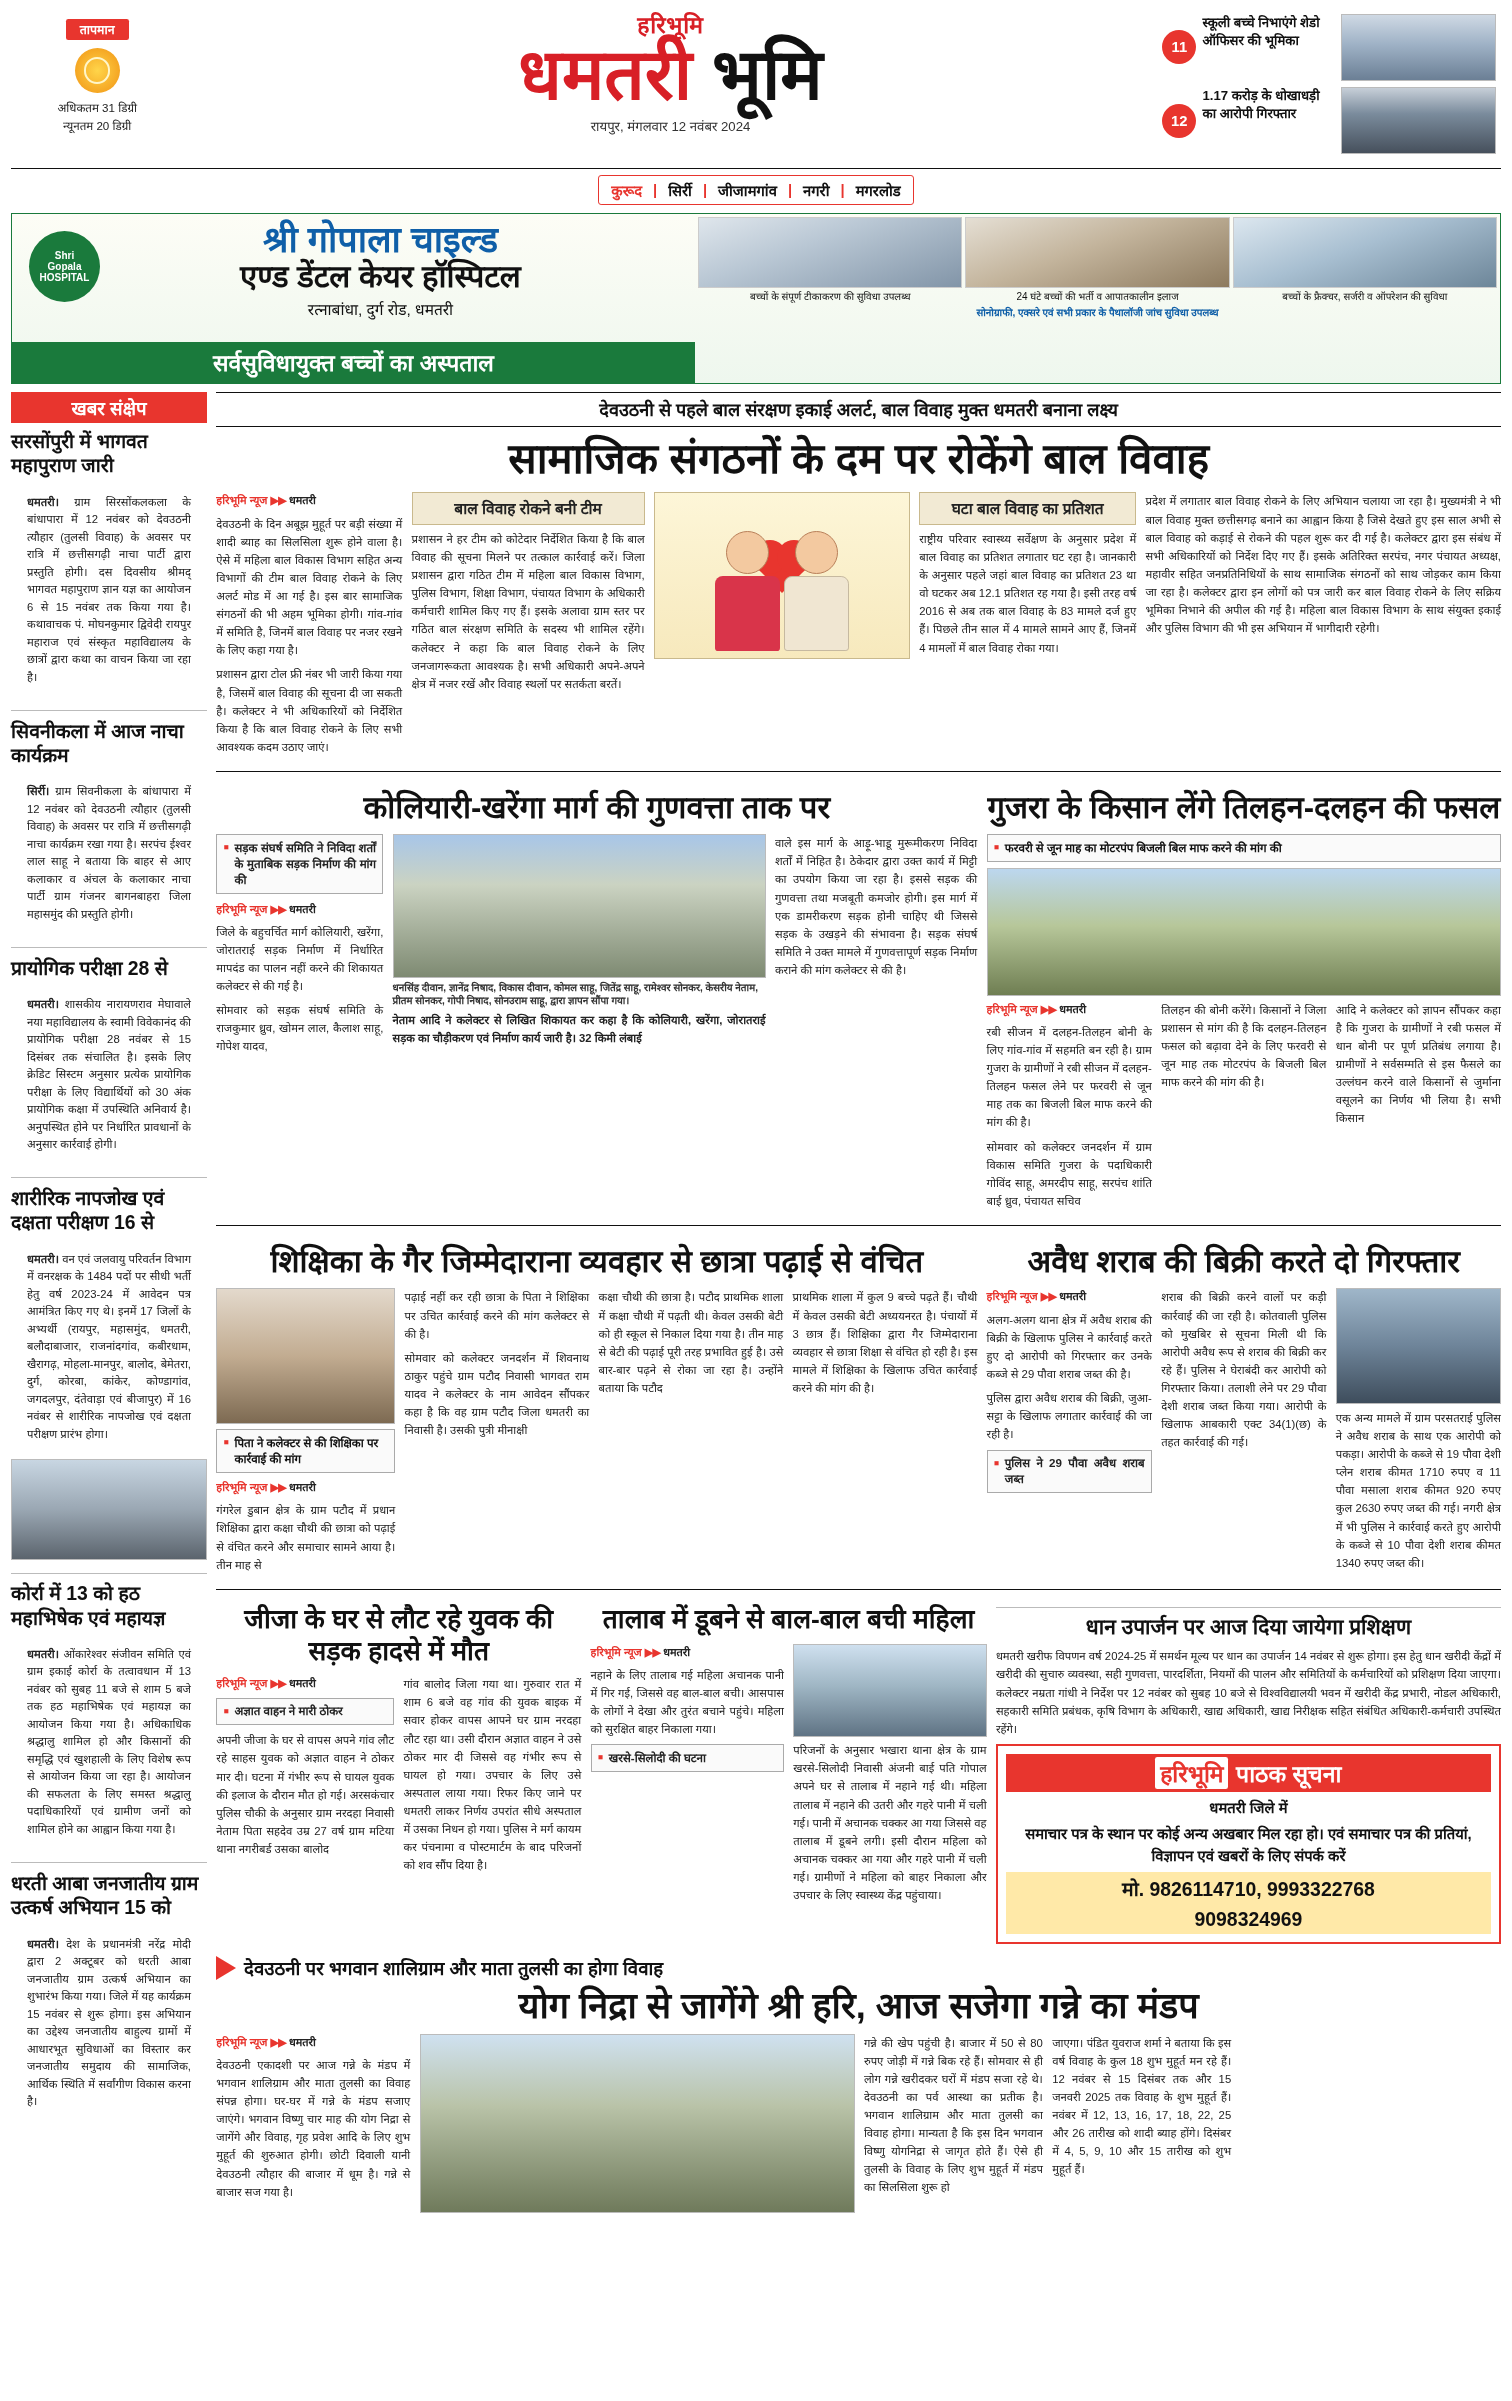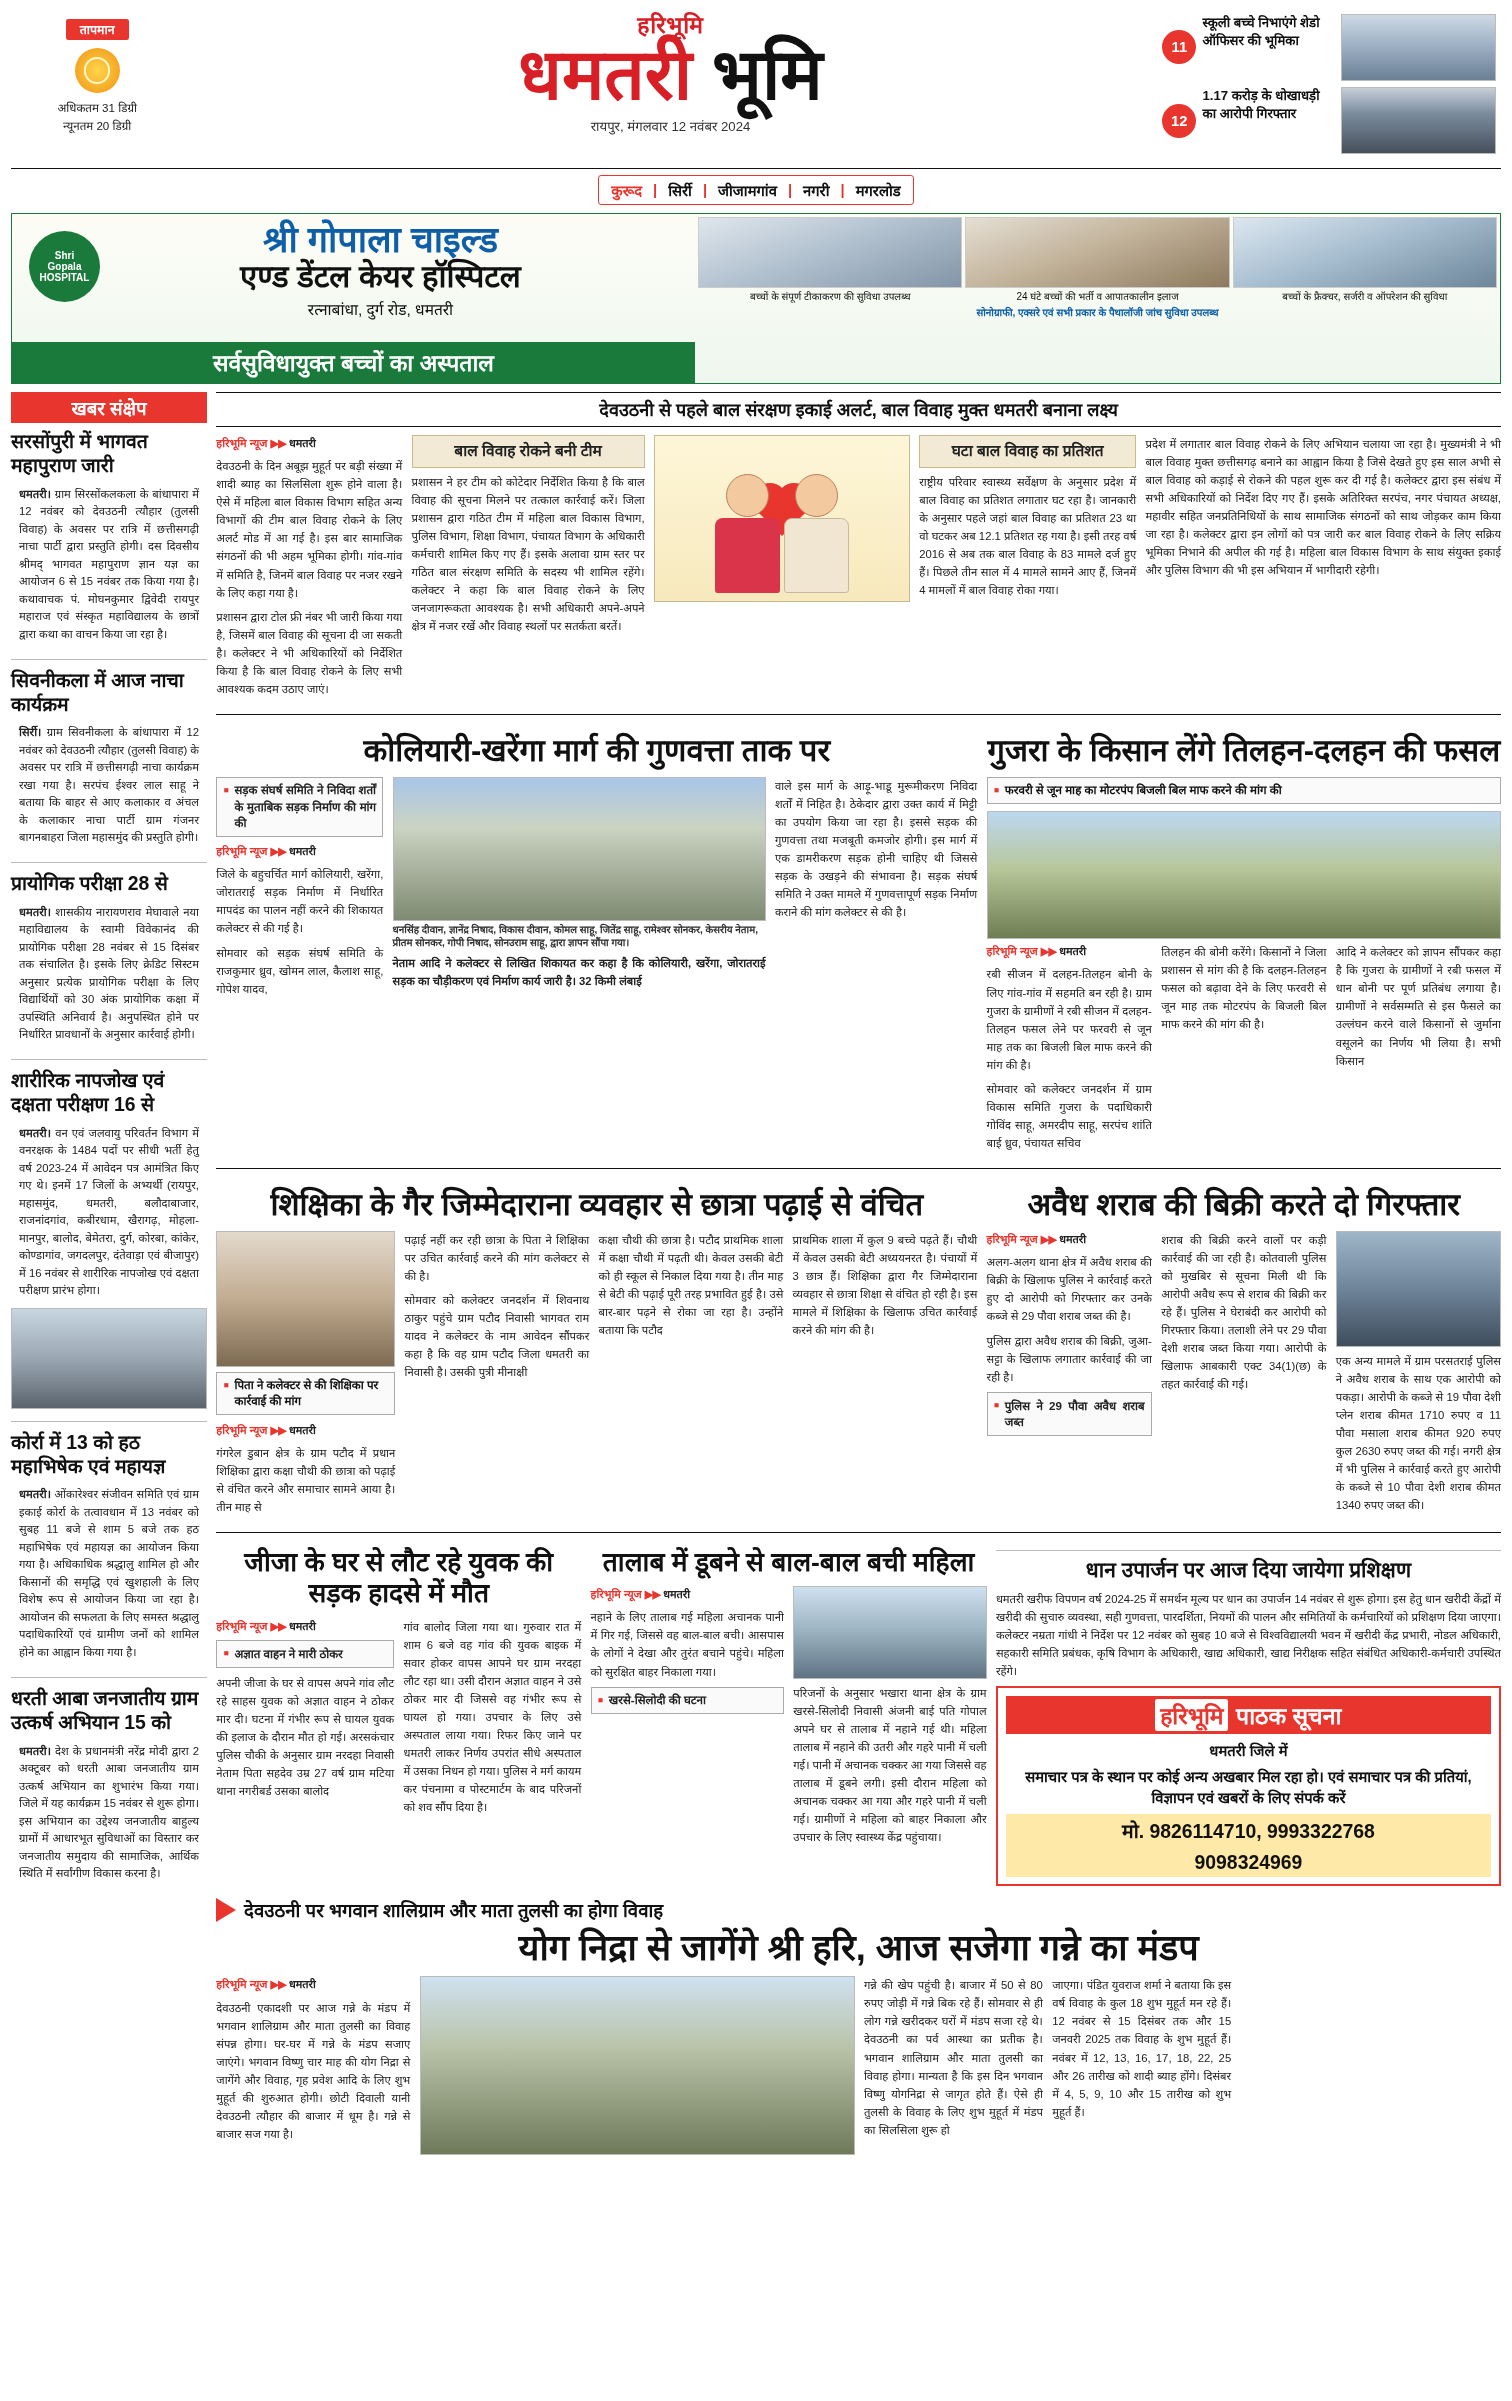--- a/index.html
+++ b/index.html
@@ -103,21 +103,21 @@
   .main { display:flex; gap:9.3px; }
   .col-left { width:196px; }
   .col-main { flex:1; }
 
   .khabar-head {
     background:#e8352e; color:#fff; font-size:18.6px; font-weight:bold;
     text-align:center; padding:3.1px 0; margin-bottom:6.2px;
   }
   .brief { border-bottom:0.8px solid #bbb; padding-bottom:7.8px; margin-bottom:7.8px; }
   .brief h3 { font-size:19.4px; line-height:1.25; margin:0 0 4.7px 0; font-weight:bold; }
-  .brief p { font-size:11.3px; line-height:1.55; margin:8px; text-align:justify; color:#222; }
+  .brief p { font-size:11.3px; line-height:1.55; margin:16px; text-align:justify; color:#222; }
   .brief .lead { font-weight:bold; }
   .brief .imgbox { width:100%; height:101px; border:0.8px solid #bbb; margin:4.7px 0; }
 
   .kicker {
     text-align:center; font-size:18px; font-weight:bold; border-bottom:1.6px solid #111;
     border-top:1.6px solid #111; padding:4.7px 0; margin-bottom:7.8px;
   }
   .headline-1 {
     text-align:center; font-size:42px; font-weight:bold; line-height:1.15; margin:3.1px 0 9.3px 0;
   }
@@ -314,20 +314,21 @@
       <div class="brief" style="border-bottom:none;">
         <h3>धरती आबा जनजातीय ग्राम उत्कर्ष अभियान 15 को</h3>
         <p><span class="lead">धमतरी।</span>
            <span>देश के प्रधानमंत्री नरेंद्र मोदी द्वारा 2 अक्टूबर को धरती आबा जनजातीय ग्राम उत्कर्ष अभियान का शुभारंभ किया गया। जिले में यह कार्यक्रम 15 नवंबर से शुरू होगा। इस अभियान का उद्देश्य जनजातीय बाहुल्य ग्रामों में आधारभूत सुविधाओं का विस्तार कर जनजातीय समुदाय की सामाजिक, आर्थिक स्थिति में सर्वांगीण विकास करना है।</span></p>
       </div>
     </div>
 
     <div class="col-main">
 
       <div class="kicker">देवउठनी से पहले बाल संरक्षण इकाई अलर्ट, बाल विवाह मुक्त धमतरी बनाना लक्ष्य</div>
+      <div class="headline-1">सामाजिक संगठनों के दम पर रोकेंगे बाल विवाह</div>
 
       <div class="story-cols">
         <div class="ccol" style="width:186px;">
           <div class="byline">
             <span class="brand">हरिभूमि न्यूज</span>
             <span class="dash">▶▶</span>
             <span>धमतरी</span>
           </div>
           <p>देवउठनी के दिन अबूझ मुहूर्त पर बड़ी संख्या में शादी ब्याह का सिलसिला शुरू होने वाला है। ऐसे में महिला बाल विकास विभाग सहित अन्य विभागों की टीम बाल विवाह रोकने के लिए अलर्ट मोड में आ गई है। इस बार सामाजिक संगठनों की भी अहम भूमिका होगी। गांव-गांव में समिति है, जिनमें बाल विवाह पर नजर रखने के लिए कहा गया है।</p>
           <p>प्रशासन द्वारा टोल फ्री नंबर भी जारी किया गया है, जिसमें बाल विवाह की सूचना दी जा सकती है। कलेक्टर ने भी अधिकारियों को निर्देशित किया है कि बाल विवाह रोकने के लिए सभी आवश्यक कदम उठाए जाएं।</p>

